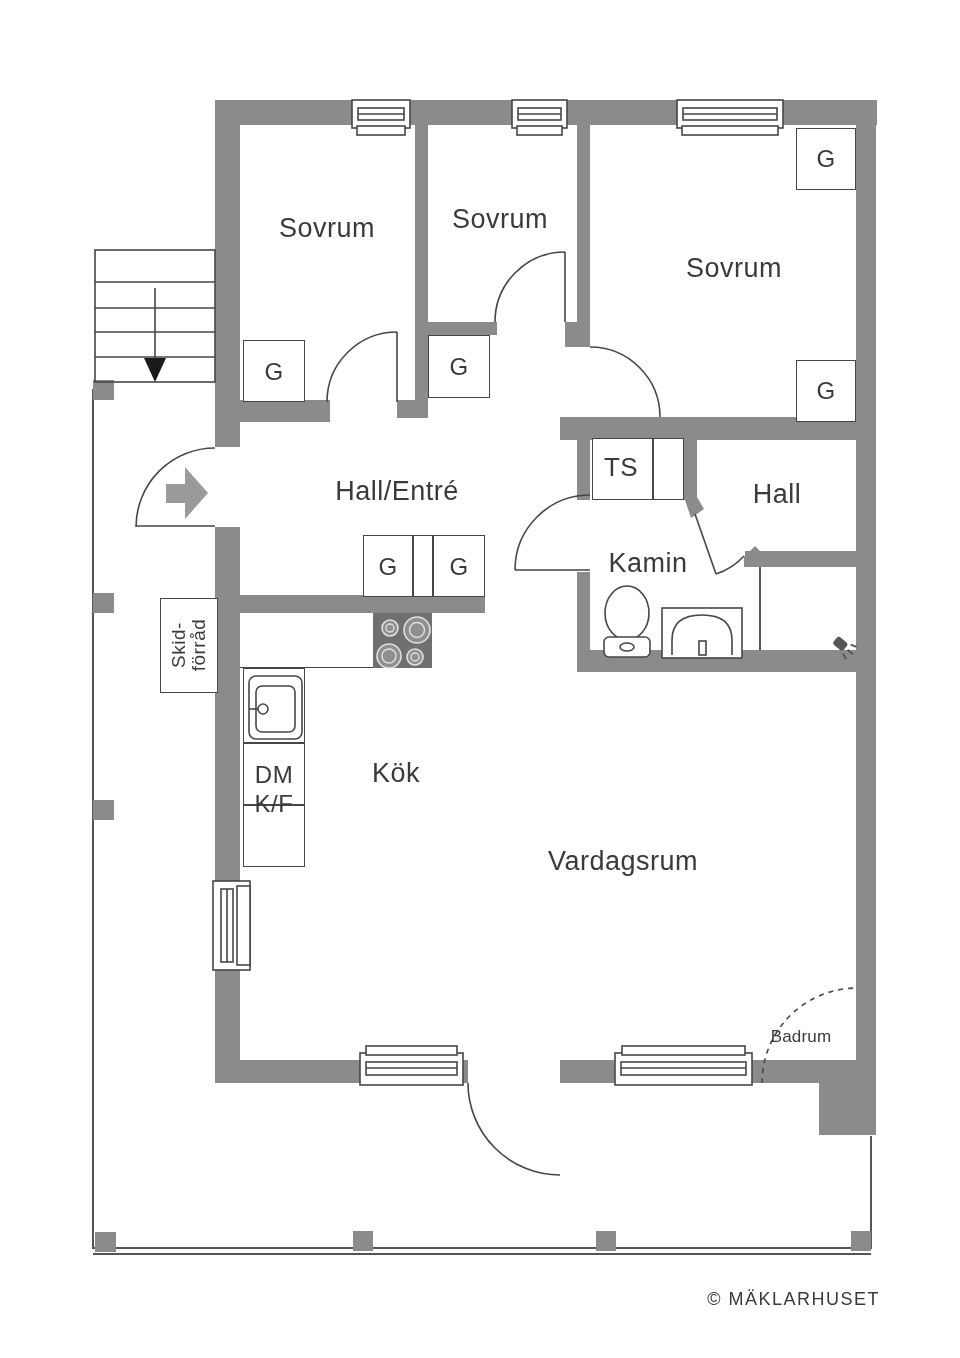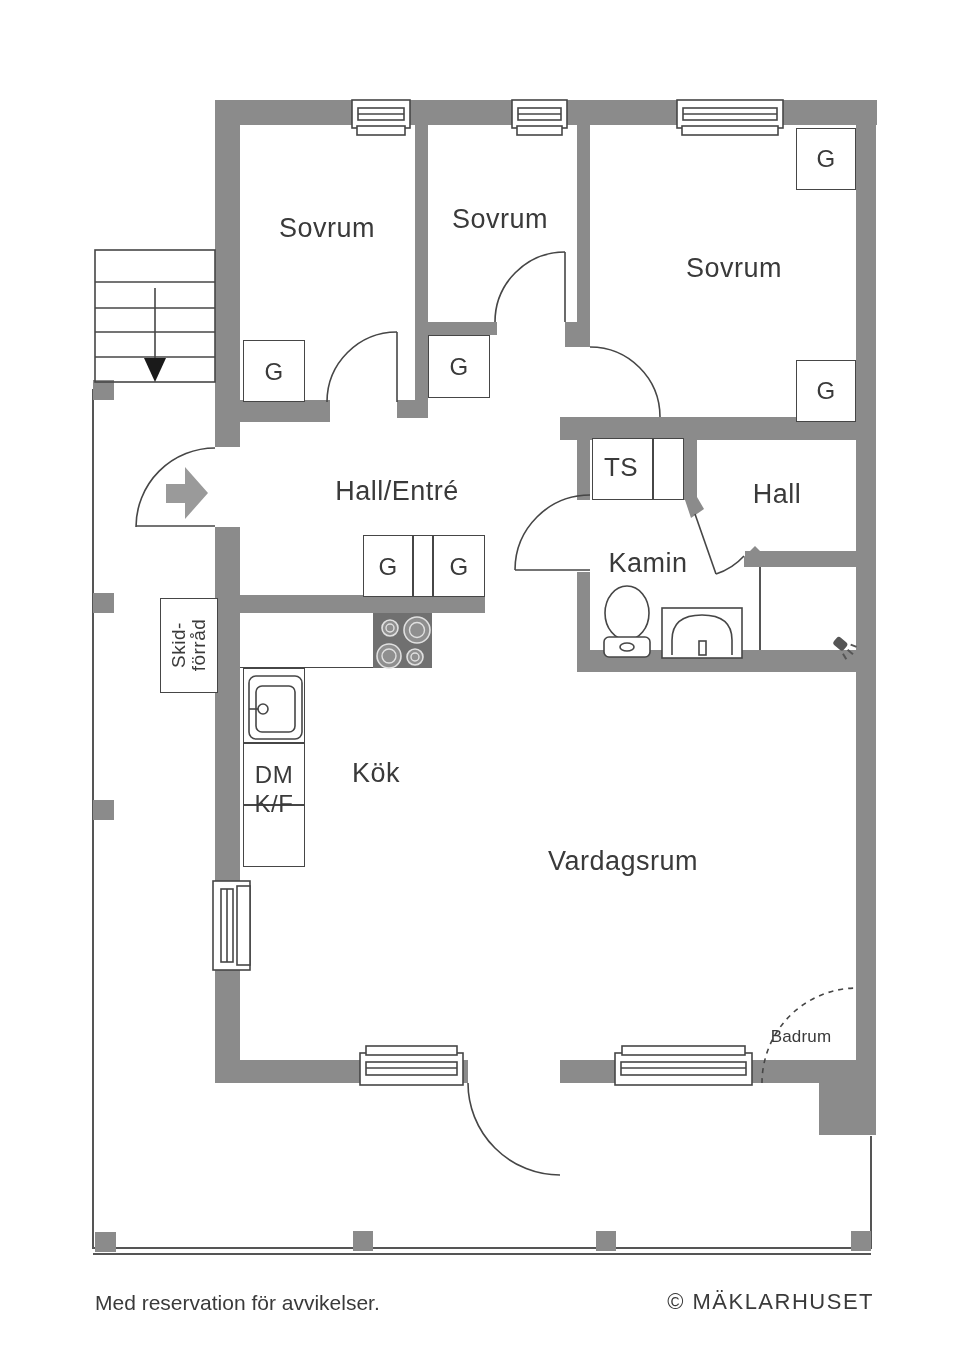--- a/index.html
+++ b/index.html
@@ -14,21 +14,21 @@
   .lbl.md{font-size:24px;}
   .lbl.sm{font-size:17px;letter-spacing:.2px;}
   .lbl.vert{transform:translate(-50%,-50%) rotate(-90deg);font-size:19px;line-height:20px;text-align:center;}
   .overlay{position:absolute;left:0;top:0;}
   .ln{stroke:var(--c-outline,#464646);fill:none;stroke-width:1.6px;}
   .thin{stroke:#555;fill:none;stroke-width:2px;}
   .wallfill{fill:var(--c-wall,#8b8b8b);}
   .whitefill{fill:#fff;stroke:var(--c-outline,#464646);stroke-width:1.6px;}
   .footer{position:absolute;color:var(--c-text,#3a3a3a);}
   .footer.left{left:95px;top:1291px;font-size:21px;}
-  .footer.right{right:86px;top:1289px;font-size:22px;letter-spacing:1.5px;}
+  .footer.right{right:80px;top:1289px;font-size:18px;letter-spacing:1.5px;}
 </style>
 </head>
 <body>
 
 <div id="plan">
 
   <div class="w" style="left:215px;top:100px;width:662px;height:25px"></div>
   <div class="w" style="left:215px;top:100px;width:25px;height:347px"></div>
   <div class="w" style="left:215px;top:527px;width:25px;height:354px"></div>
   <div class="w" style="left:215px;top:970px;width:25px;height:113px"></div>
@@ -205,34 +205,33 @@
       <circle cx="415" cy="657" r="4" fill="none" stroke="#e0e0e0" stroke-width="1.4"></circle>
     </g>
   </svg>
 
   <div class="lbl" style="left:327px;top:228px">Sovrum</div>
   <div class="lbl" style="left:500px;top:219px">Sovrum</div>
   <div class="lbl" style="left:734px;top:268px">Sovrum</div>
   <div class="lbl" style="left:397px;top:491px">Hall/Entré</div>
   <div class="lbl" style="left:648px;top:563px">Kamin</div>
   <div class="lbl" style="left:777px;top:494px">Hall</div>
-  <div class="lbl" style="left:376px;top:773px">Kök</div>
+  <div class="lbl" style="left:396px;top:773px">Kök</div>
   <div class="lbl" style="left:623px;top:861px">Vardagsrum</div>
 
   <div class="lbl md" style="left:274px;top:372px">G</div>
   <div class="lbl md" style="left:459px;top:367px">G</div>
   <div class="lbl md" style="left:826px;top:159px">G</div>
   <div class="lbl md" style="left:826px;top:391px">G</div>
   <div class="lbl md" style="left:388px;top:567px">G</div>
   <div class="lbl md" style="left:459px;top:567px">G</div>
   <div class="lbl" style="left:621px;top:467px;font-size:26px">TS</div>
   <div class="lbl md" style="left:274px;top:775px">DM</div>
   <div class="lbl md" style="left:274px;top:804px">K/F</div>
   <div class="lbl sm" style="left:801px;top:1037px">Badrum</div>
   <div class="lbl vert" style="left:189px;top:645px">
     <span>Skid-</span><br>
     <span>förråd</span>
   </div>
 
-  <div class="footer left">Med reservation för avvikelser.</div>
   <div class="footer right">© MÄKLARHUSET</div>
 
 </div>
 
 </body></html>

